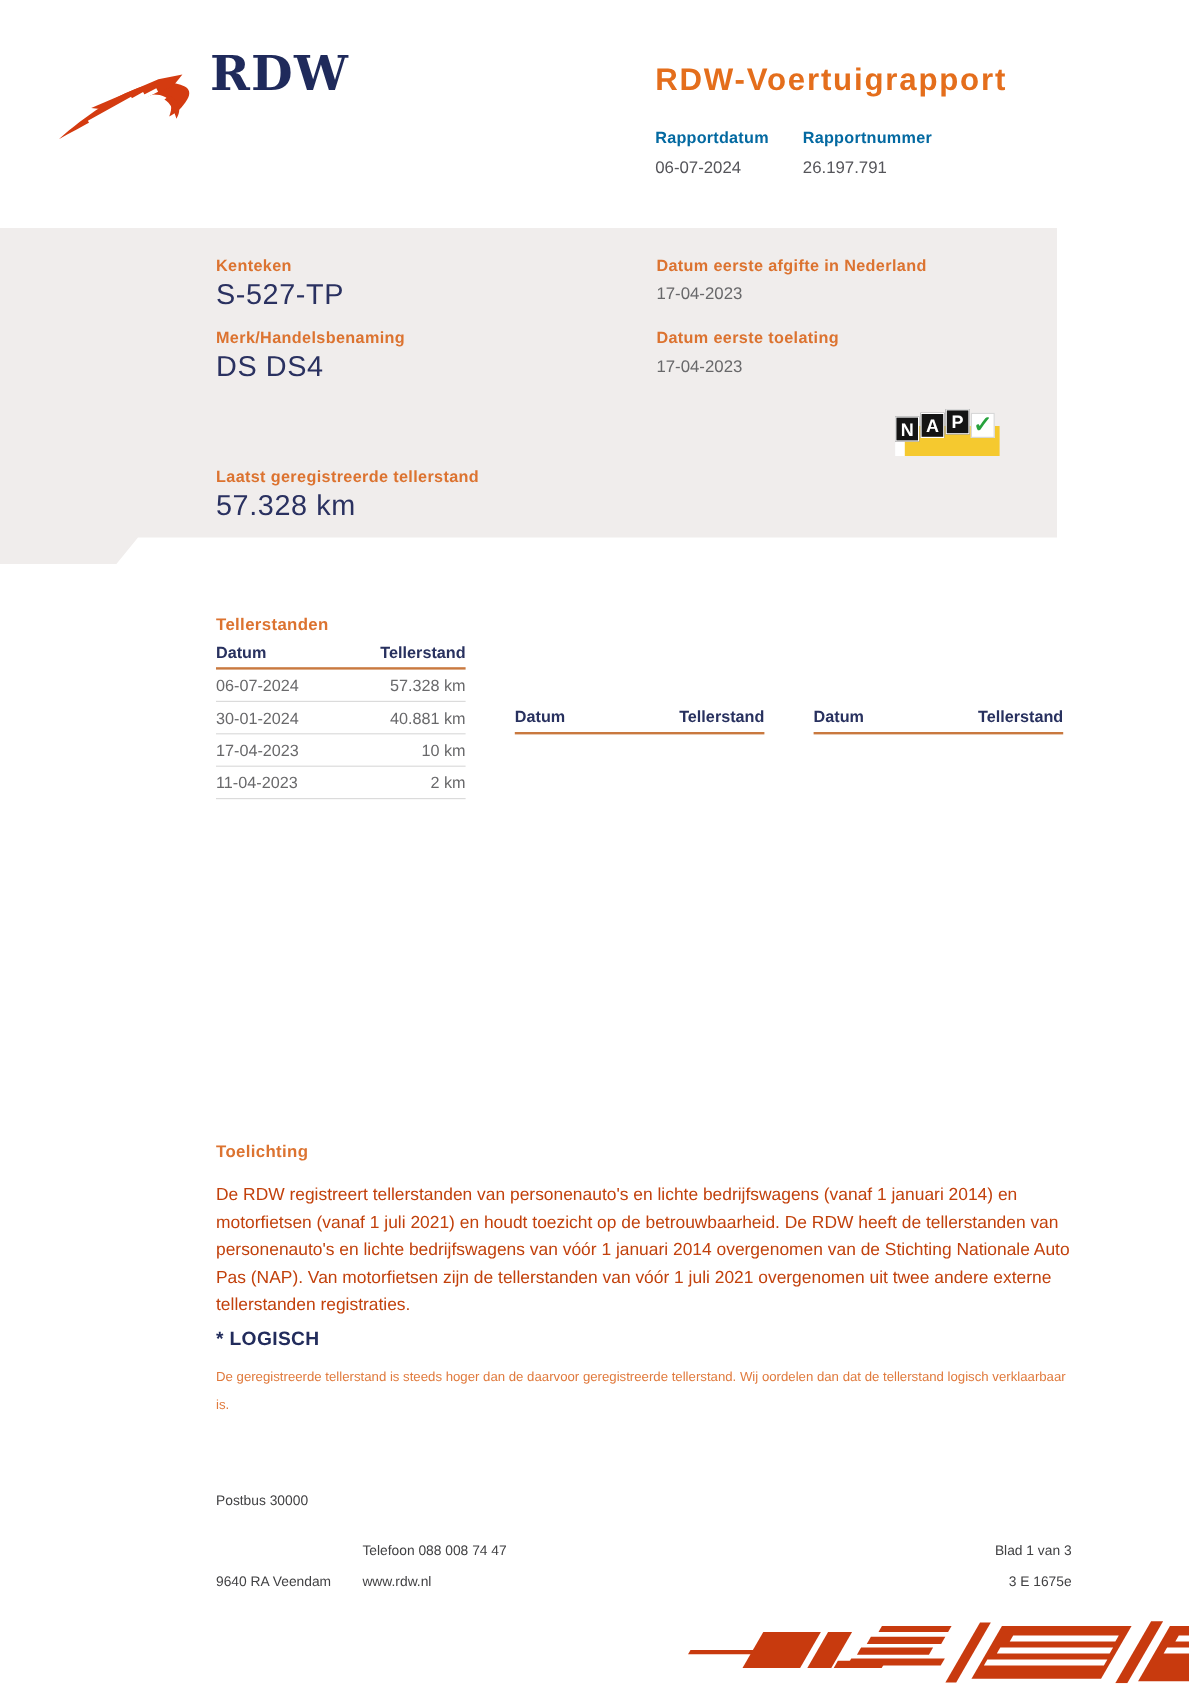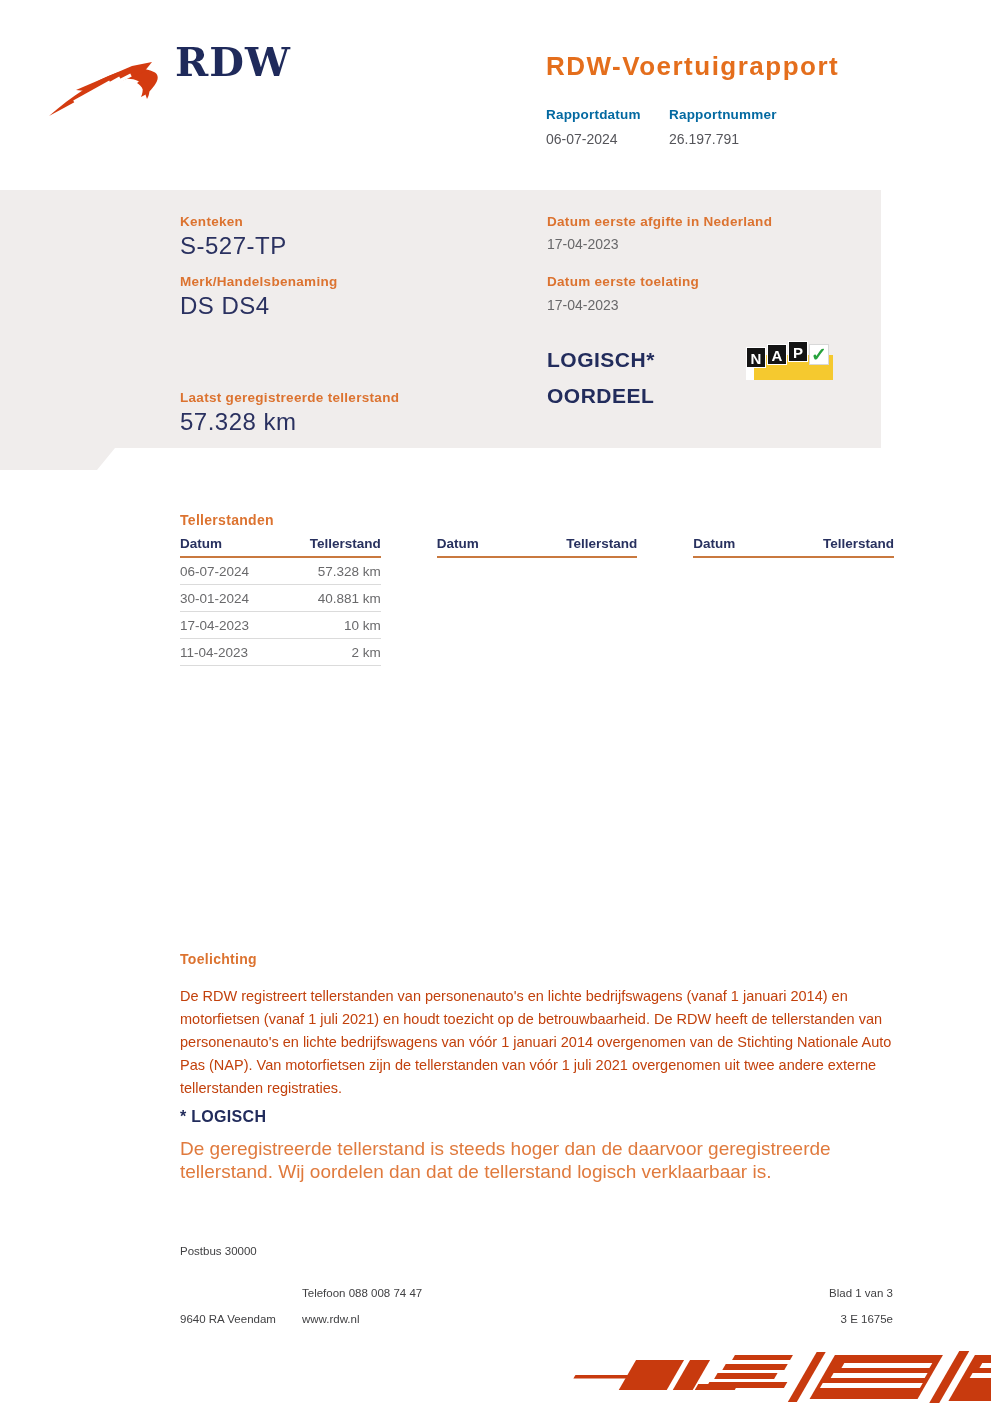--- a/index.html
+++ b/index.html
@@ -45,21 +45,21 @@
   .nap-white-sq { position:absolute; left:1px; top:28px; width:13px; height:12px; background:#ffffff; }
   .nap-tile {
     position:absolute; width:20px; height:21px; background:#141414;
     color:#ffffff; font-weight:700; font-size:15px; text-align:center; line-height:21px;
     border:1.5px solid #ffffff;
   }
   .nap-tile.check { background:#ffffff; border:1.5px solid #d8d8d8; color:#27a23d; font-size:19px; line-height:19px; font-weight:700; }
 
   
   .section-title { position:absolute; font-size:14px; font-weight:700; color:#dc7330; letter-spacing:0.3px; }
-  .table-wrap { position:absolute; left:180px; top:536px; width:714px; display:flex; gap:56px; }
+  .table-wrap { position:absolute; left:180px; top:536px; width:714px; display:flex; gap:41px;align-items:center; }
   .tgroup { width:208px; }
   .thead {
     display:flex; justify-content:space-between;
     font-size:13.5px; font-weight:700; color:#28315f;
     padding-bottom:5px; border-bottom:2px solid #c9793f;
   }
   .trow {
     display:flex; justify-content:space-between;
     font-size:13.5px; color:#69696b;
     padding:6px 0 5px 0; border-bottom:1px solid #dbdbdb;
@@ -69,21 +69,21 @@
   .body-text {
     position:absolute; left:180px; width:712px;
     font-size:14.5px; line-height:23px; color:#c2410c;
   }
   .logisch-title {
     position:absolute; left:180px; top:1108px;
     font-size:16px; font-weight:700; color:#222c5c; letter-spacing:0.3px;
   }
   .logisch-body {
     position:absolute; left:180px; top:1137px; width:720px;
-    font-size:19px; line-height:23px; color:#e07a3d;
+    font-size:11px; line-height:23px; color:#e07a3d;
   }
 
   
   .footer-cell { position:absolute; font-size:11.5px; color:#414143; }
   .footer-right { position:absolute; right:98px; text-align:right; font-size:11.5px; color:#414143; }
 
   
   .stripes { position:absolute; left:561px; top:1348px; width:430px; height:55px; }
 </style>
 </head>
@@ -120,24 +120,20 @@
 
     <div class="f-label" style="left:180px; top:200px">Laatst geregistreerde tellerstand</div>
     <div class="f-big" style="left:180px; top:218px">57.328 km</div>
 
     <div class="f-label" style="left:547px; top:24px">Datum eerste afgifte in Nederland</div>
     <div class="f-date" style="left:547px; top:46px">17-04-2023</div>
 
     <div class="f-label" style="left:547px; top:84px">Datum eerste toelating</div>
     <div class="f-date" style="left:547px; top:107px">17-04-2023</div>
 
-    <div class="oordeel">
-      <div>LOGISCH*</div>
-      <div>OORDEEL</div>
-    </div>
 
     <div class="nap">
       <div class="nap-white-sq"></div>
       <div class="nap-band"></div>
       <div class="nap-tile" style="left:1px;  top:7px">N</div>
       <div class="nap-tile" style="left:22px; top:4px">A</div>
       <div class="nap-tile" style="left:43px; top:1px">P</div>
       <div class="nap-tile check" style="left:64px; top:4px">✓</div>
     </div>
   </div>

